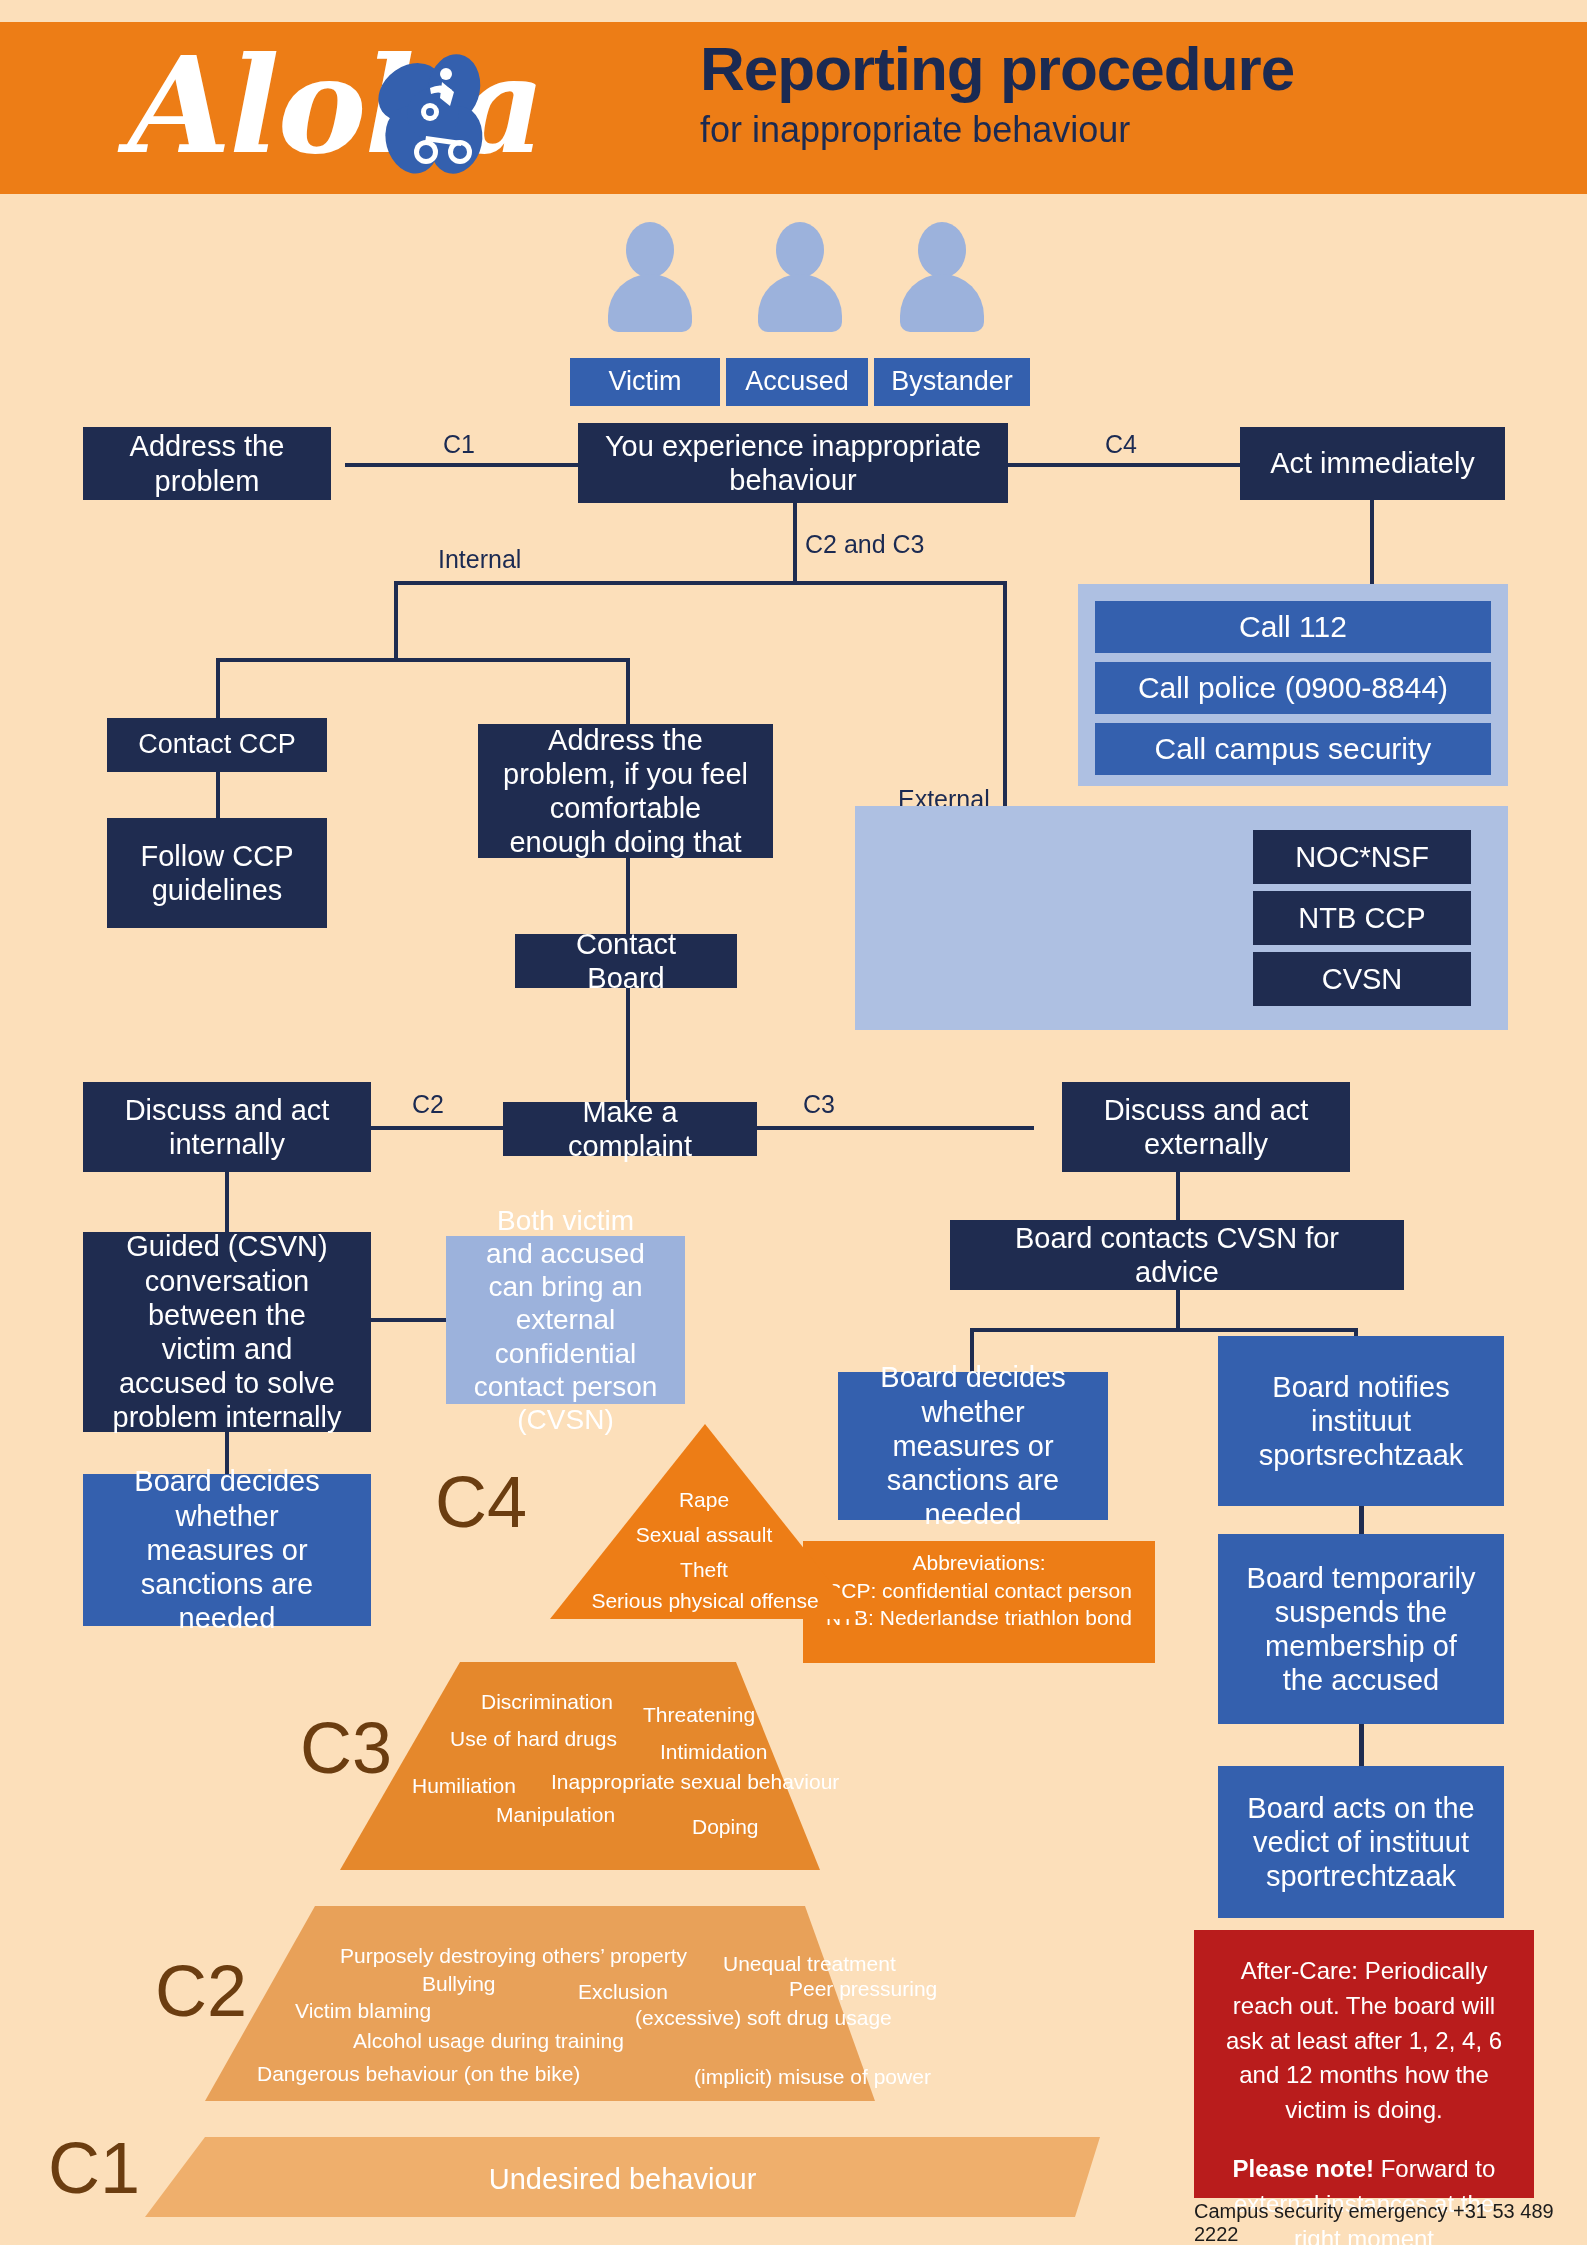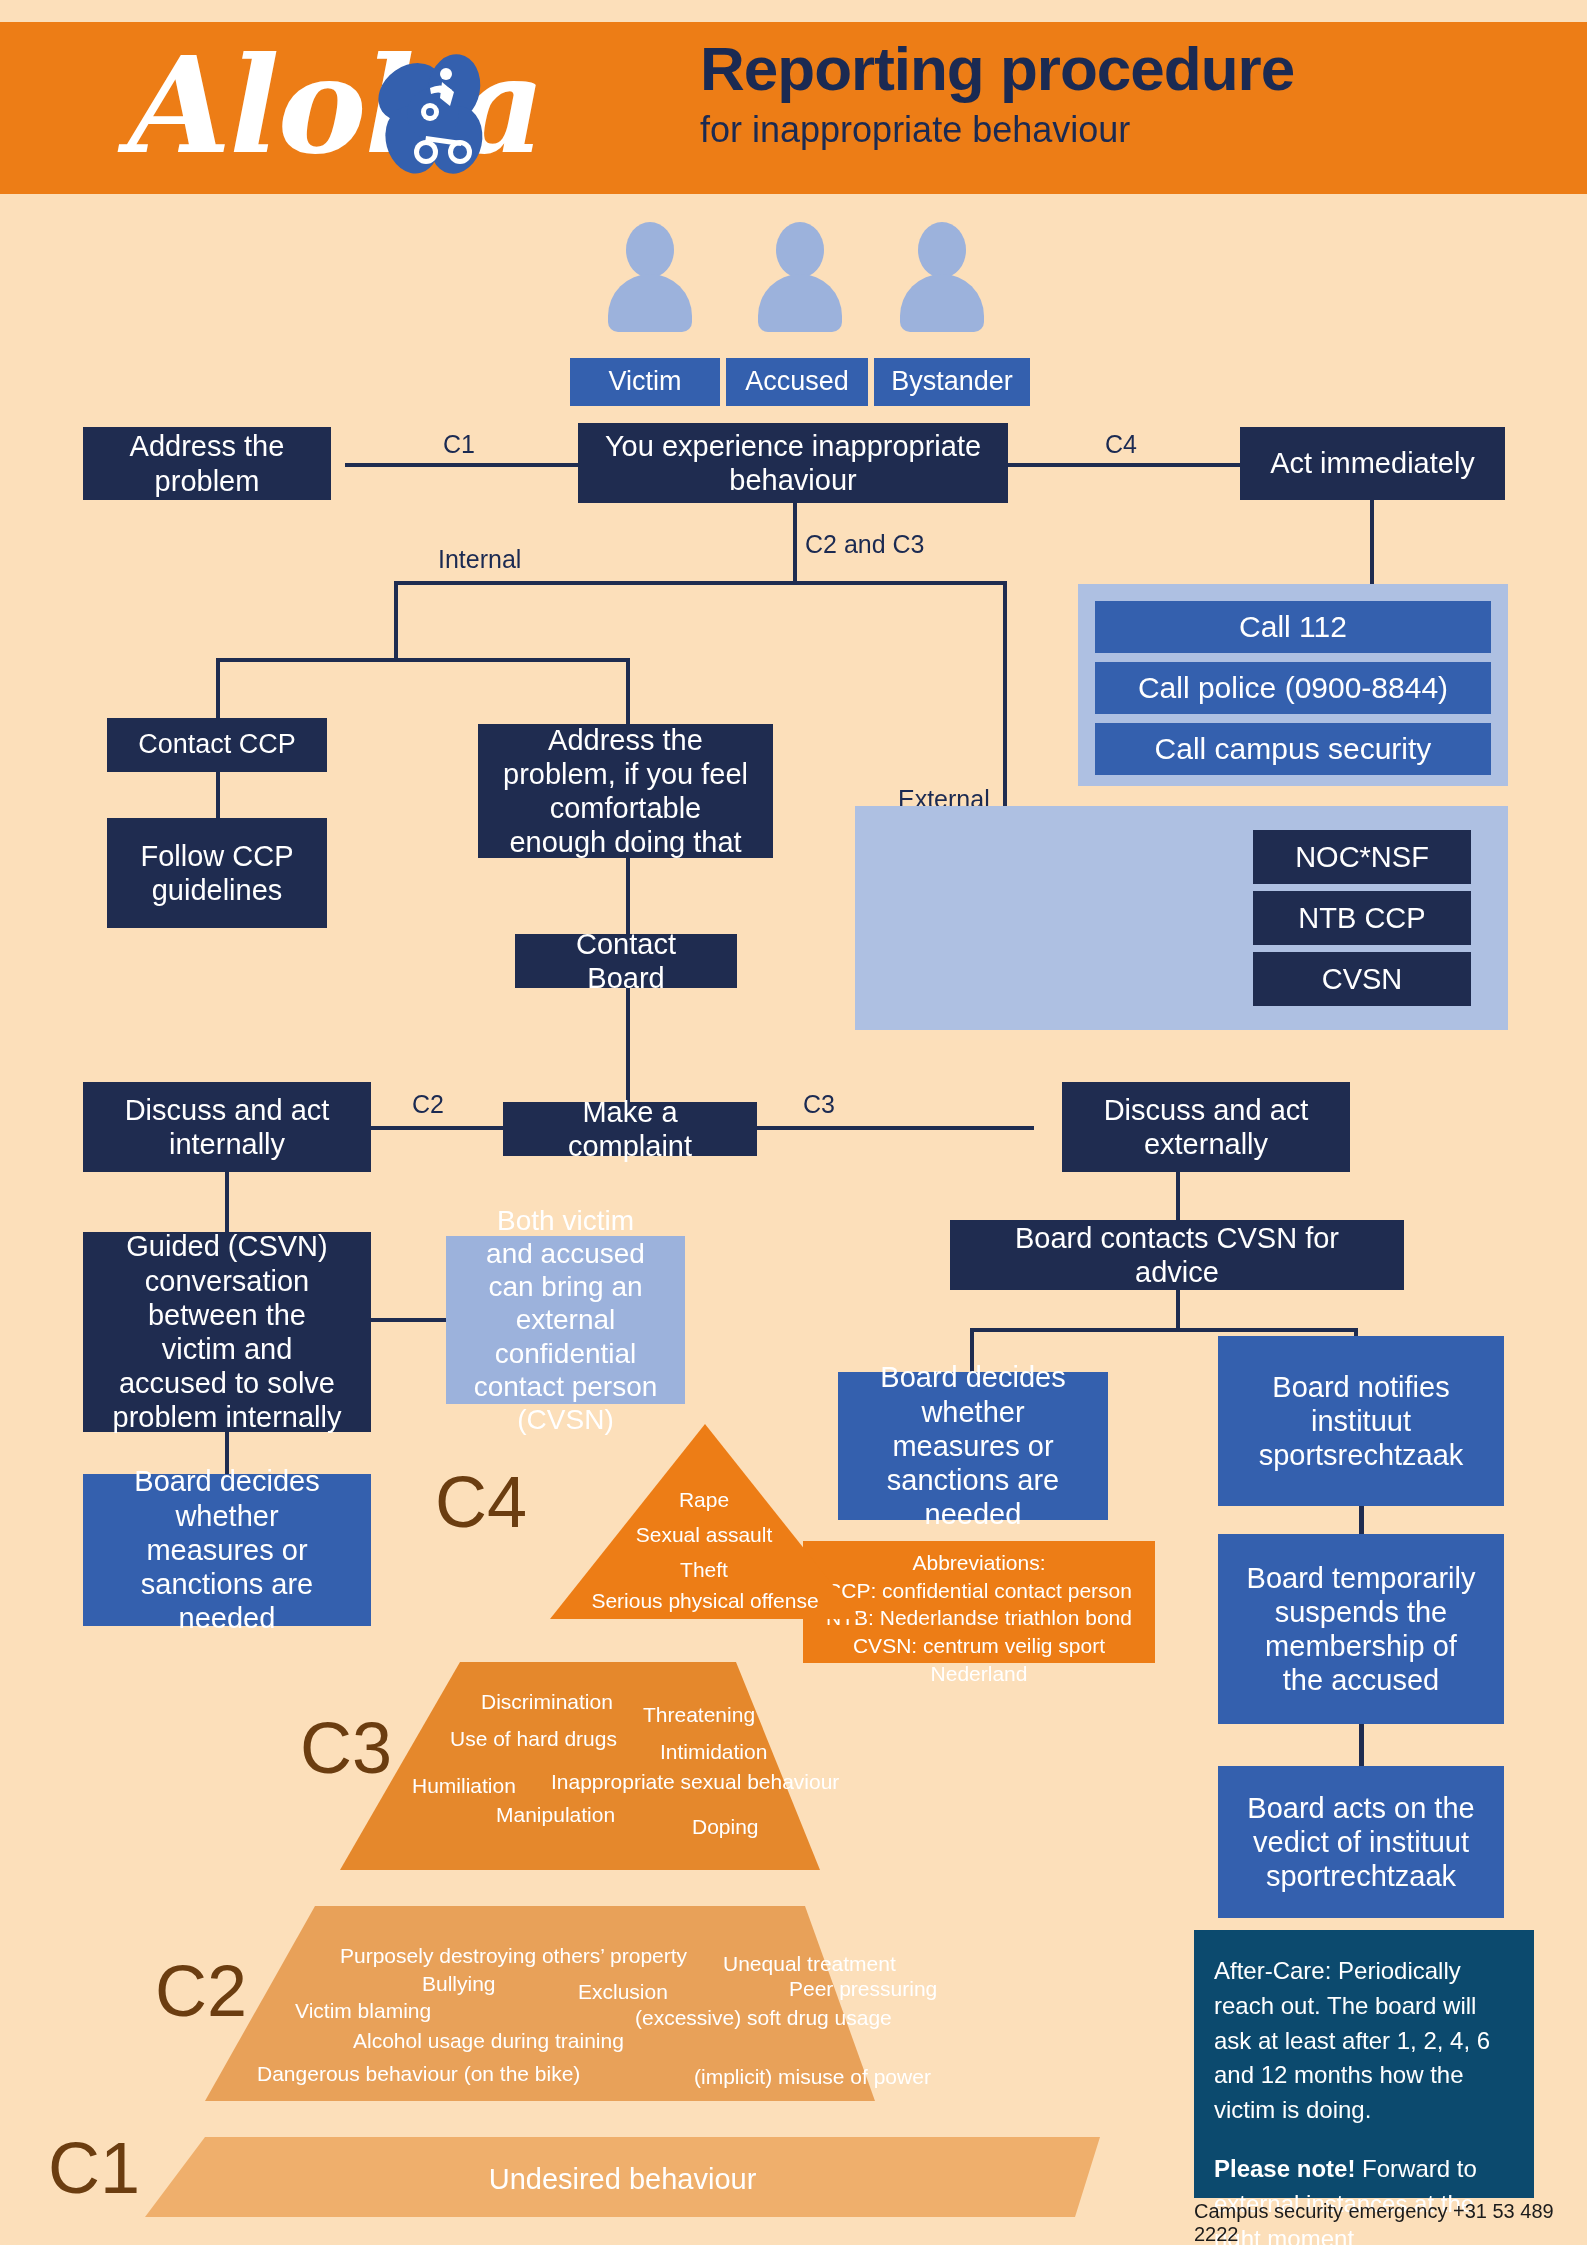--- a/index.html
+++ b/index.html
@@ -65,21 +65,21 @@
   .flow-label{position:absolute;color:#1B2A52;font-size:25px;}
 
   
   .tri{position:absolute;}
   .ctag{position:absolute;color:#6B3D10;font-family:"Liberation Sans",sans-serif;
         font-size:72px;line-height:72px;}
   .shape-word{position:absolute;color:#ffffff;white-space:nowrap;}
 
   
   .obox{position:absolute;background:#ED7D16;color:#ffffff;box-sizing:border-box;}
-  .obox2{position:absolute;background:#0c4a6e;color:#ffffff;box-sizing:border-box;}
+  .obox2{position:absolute;background:#b91c1c;color:#ffffff;box-sizing:border-box;text-align:center;}
   .foot-note{position:absolute;color:#1B1B1B;font-size:20px;}
 </style>
 </head>
 <body>
 
 <div class="abs" id="header-banner"></div>
 
 <div class="abs" id="logo-wrap">
   <div id="logo-text">Aloha</div>
   <svg id="logo-flower" viewBox="0 0 130 135">
@@ -203,21 +203,20 @@
 <div class="ln" style="left:1359px;top:1506px;width:5px;height:34px;"></div>
 <div class="mbox" style="left:1218px;top:1534px;width:286px;height:190px;font-size:29px;">Board temporarily suspends the membership of the accused</div>
 <div class="ln" style="left:1359px;top:1724px;width:5px;height:50px;"></div>
 <div class="mbox" style="left:1218px;top:1766px;width:286px;height:152px;font-size:29px;">Board acts on the vedict of instituut sportrechtzaak</div>
 
 <div class="obox" style="left:803px;top:1541px;width:352px;height:122px;padding:8px 6px;
      font-size:21px;line-height:1.32;text-align:center;">
   <div>Abbreviations:</div>
   <div>CCP: confidential contact person</div>
   <div>NTB: Nederlandse triathlon bond</div>
-  <div>CVSN: centrum veilig sport Nederland</div>
 </div>
 
 <div class="ctag" style="left:435px;top:1466px;">C4</div>
 <svg class="tri" style="left:550px;top:1424px;width:310px;height:195px;" viewBox="0 0 310 195">
   <polygon points="155,0 310,195 0,195" fill="#ED7D16"></polygon>
 </svg>
 <div class="shape-word" style="left:596px;top:1488px;width:216px;text-align:center;font-size:21px;">Rape</div>
 <div class="shape-word" style="left:576px;top:1523px;width:256px;text-align:center;font-size:21px;">Sexual assault</div>
 <div class="shape-word" style="left:576px;top:1558px;width:256px;text-align:center;font-size:21px;">Theft</div>
 <div class="shape-word" style="left:520px;top:1589px;width:370px;text-align:center;font-size:21px;">Serious physical offense</div>

